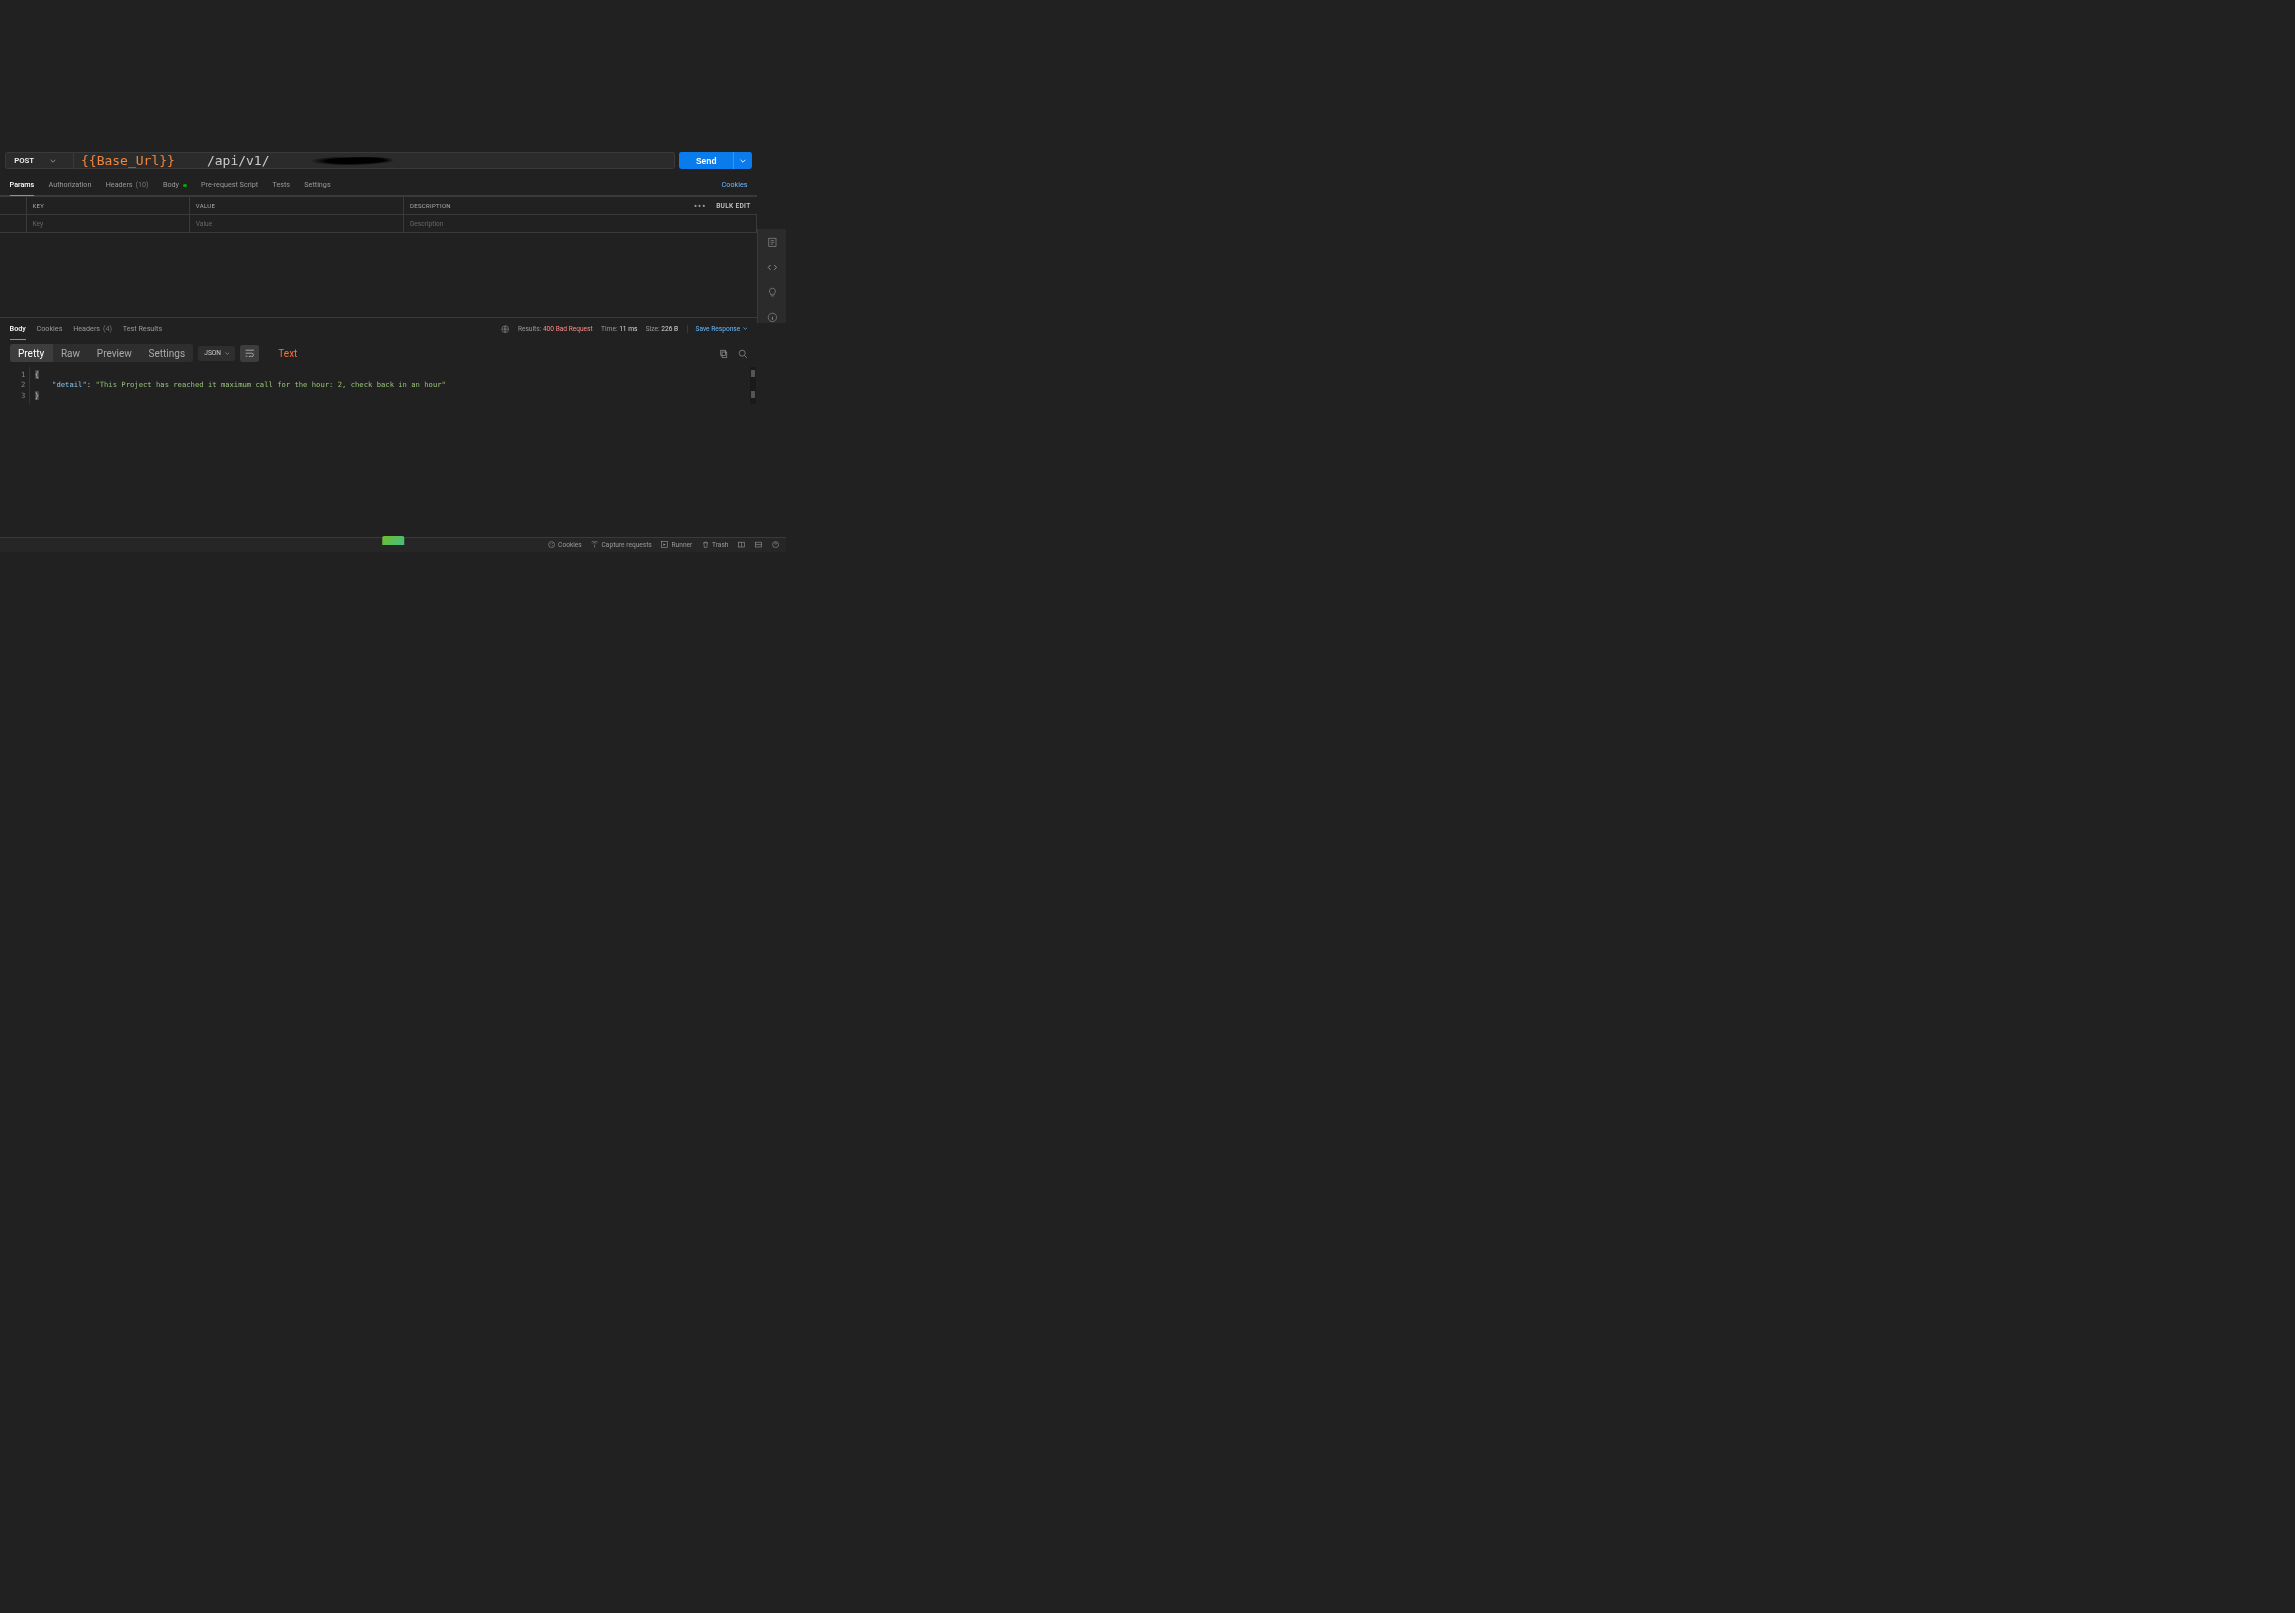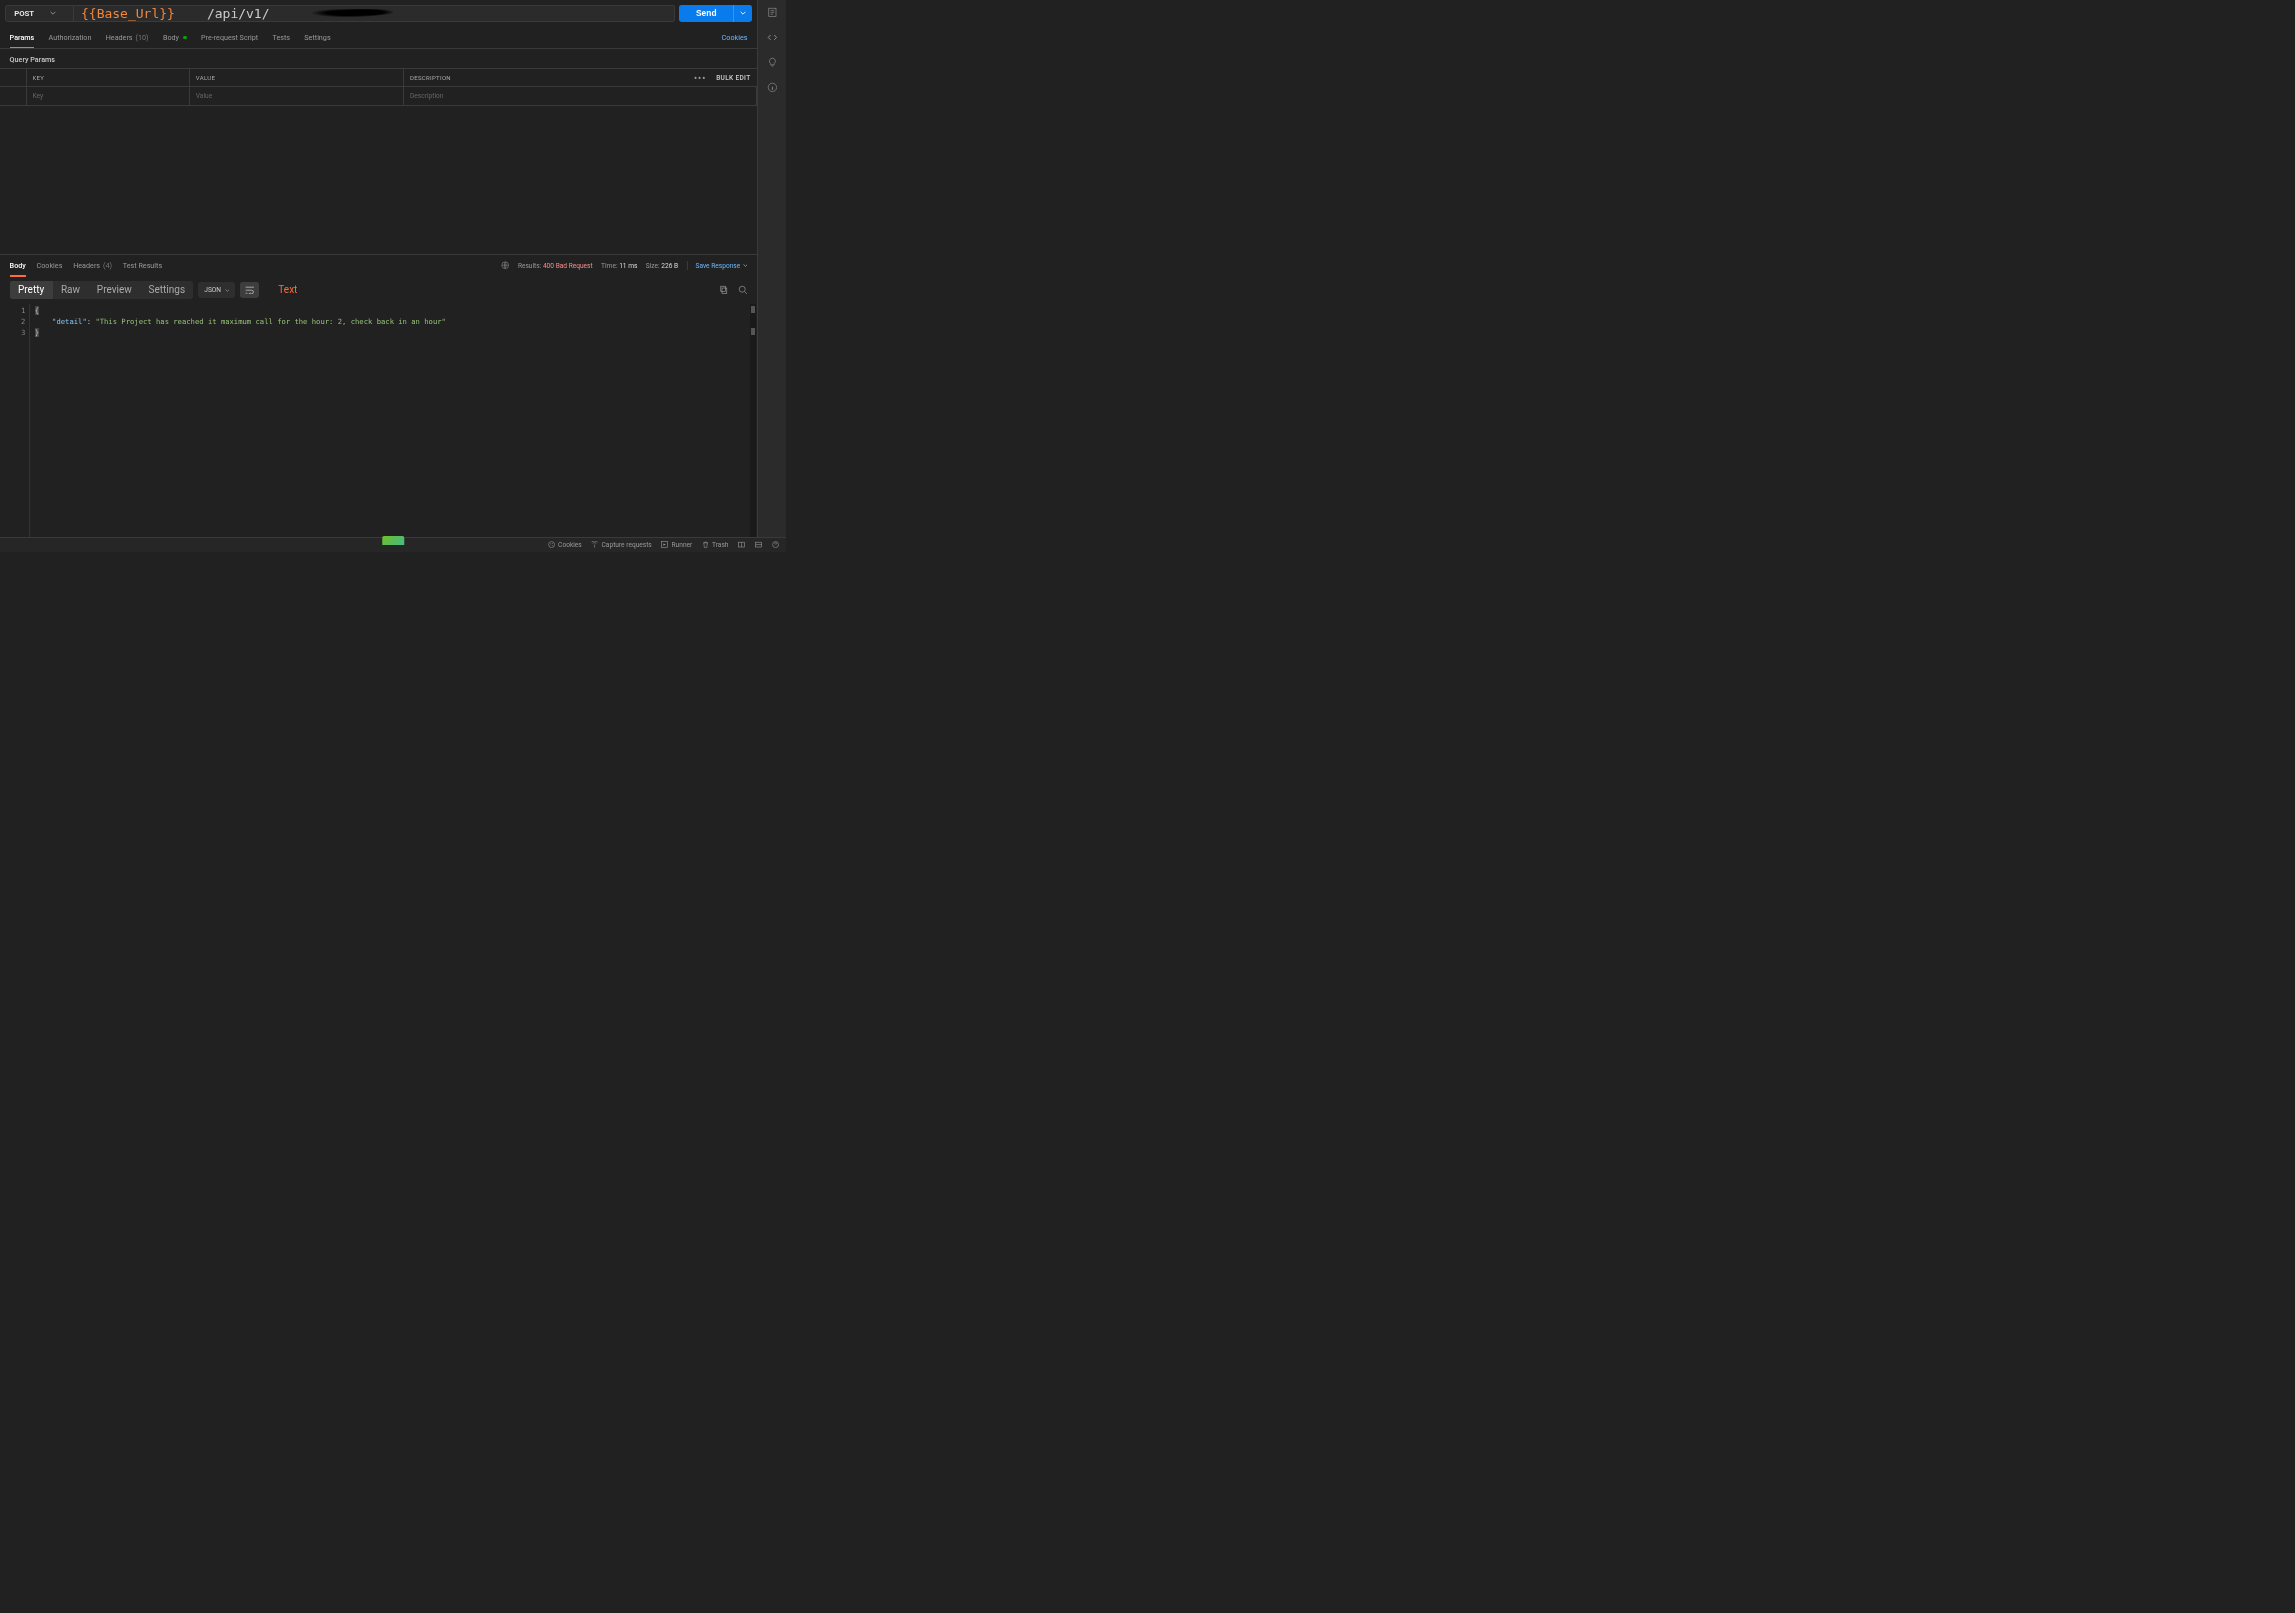--- a/index.html
+++ b/index.html
@@ -6,21 +6,21 @@
 body {
   font-family: -apple-system, BlinkMacSystemFont, "Segoe UI", Roboto, sans-serif;
   background: #212121;
   color: #ccc;
   font-size: 7.2px;
   width: 786px;
   height: 552px;
   overflow: hidden;
   position: relative;
 }
-.main { display: flex; height: 100%; }
+.main { display: flex; height: 100%; align-items: center; }
 .content-area { flex: 1; display: flex; flex-direction: column; }
 .right-rail {
   width: 29px;
   background: #2b2b2b;
   border-left: 0.6px solid #3a3a3a;
   display: flex;
   flex-direction: column;
   align-items: center;
   padding-top: 7.2px;
   gap: 14.3px;
@@ -311,21 +311,20 @@
           <span class="tab-dot"></span>
         </div>
         <div class="tab">Pre-request Script</div>
         <div class="tab">Tests</div>
         <div class="tab">Settings</div>
       </div>
       <div class="cookies-link">Cookies</div>
     </div>
 
     <div class="request-pane">
-      <div class="section-label">Query Params</div>
       <table class="param-table">
         <tbody>
             <tr>
           <th></th>
           <th>KEY</th>
           <th>VALUE</th>
           <th style="position:relative;">
             <span>DESCRIPTION</span>
             <span class="header-actions" style="position:absolute; right:6px; top:50%; transform:translateY(-50%);">
               <span class="more-dots">•••</span>

